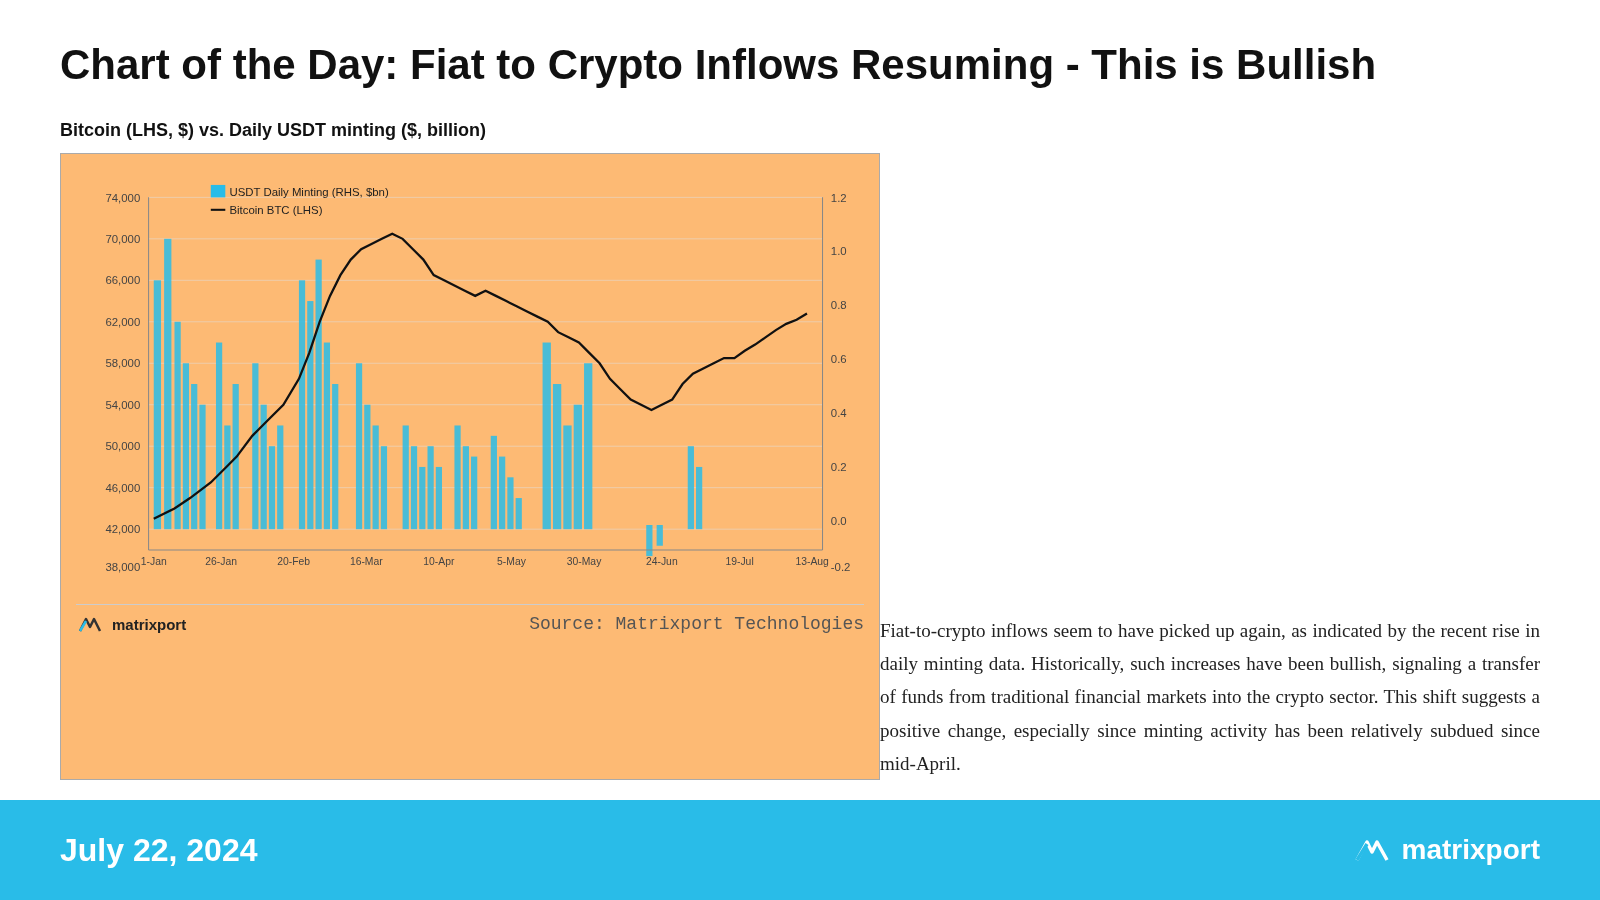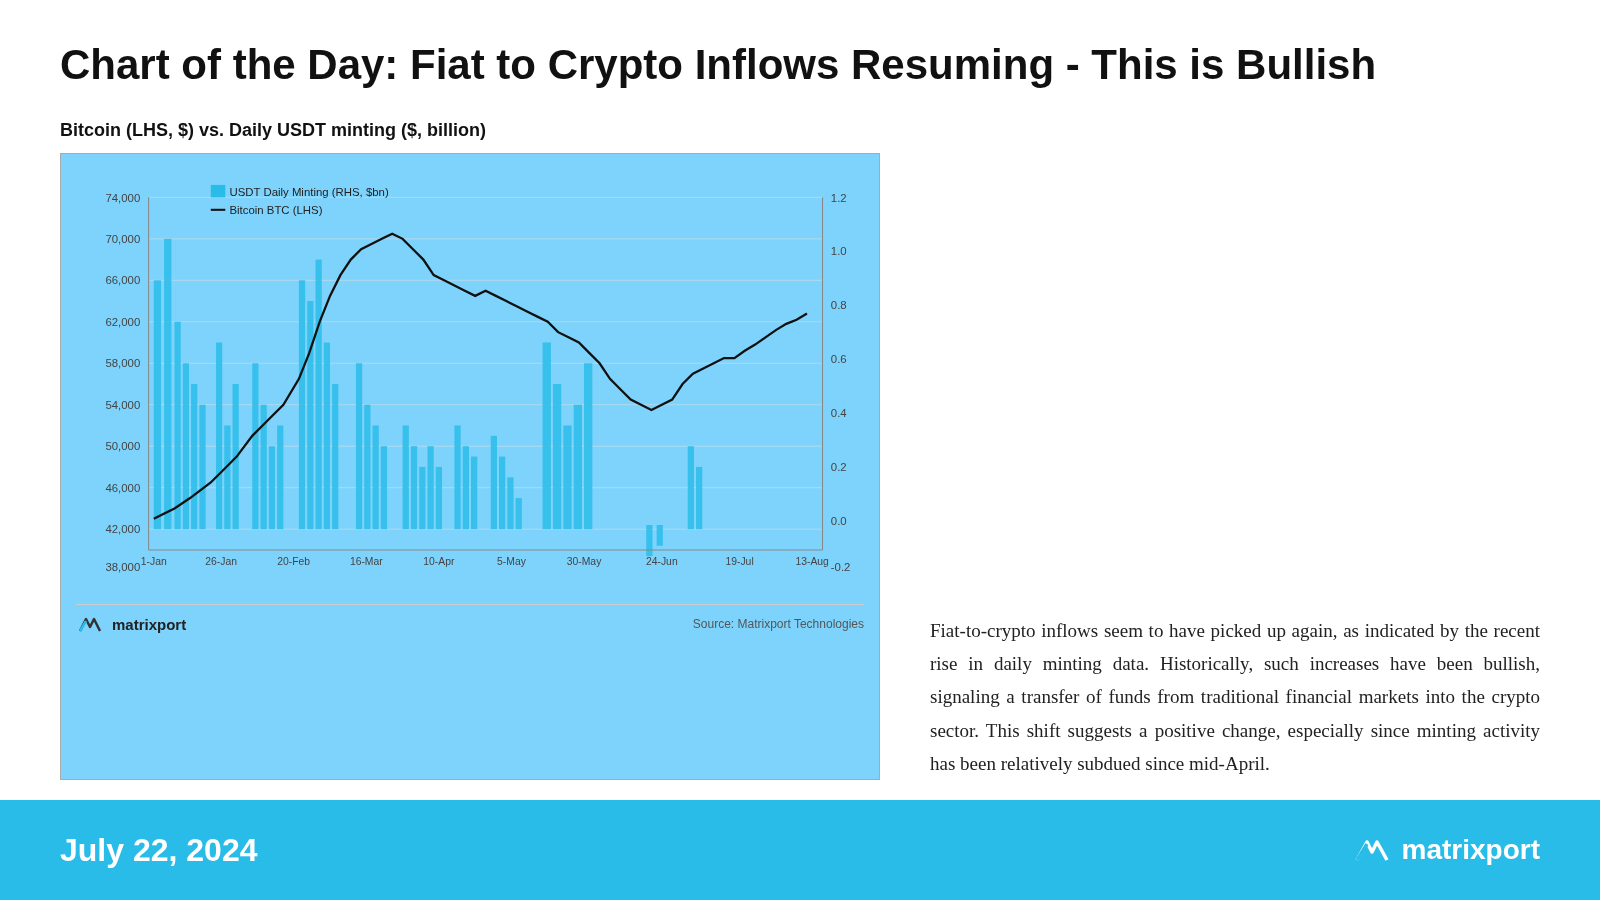--- a/index.html
+++ b/index.html
@@ -25,42 +25,41 @@
       font-size: 42px;
       font-weight: 900;
       color: #111111;
       font-family: Arial, sans-serif;
       margin-bottom: 30px;
       line-height: 1.2;
     }
 
     .content-area {
       display: flex;
-      gap: 50px;
       flex: 1;
     }
 
     .chart-section {
       flex: 0 0 820px;
       display: flex;
       flex-direction: column;
     }
 
     .chart-subtitle {
       font-size: 18px;
       font-weight: 700;
       color: #111111;
       font-family: Arial, sans-serif;
       margin-bottom: 12px;
     }
 
     .chart-container {
       border: 1.5px solid #aaa;
       padding: 20px 15px 5px 15px;
-      background: #7dd3fc;
+      background: #fdba74;
       flex: 1;
       position: relative;
     }
 
     .chart-inner {
       width: 100%;
       height: 420px;
       position: relative;
     }
 
@@ -82,23 +81,23 @@
       color: #222;
       font-family: Arial, sans-serif;
     }
 
     .logo-icon {
       width: 28px;
       height: 22px;
     }
 
     .source-text {
-      font-size: 12px;
+      font-size: 18px;
       color: #555;
-      font-family: Liberation Sans, sans-serif;
+      font-family: Liberation Mono, monospace;
     }
 
     .text-section {
       flex: 1;
       display: flex;
       align-items: flex-end;
       padding-top: 40px;
     }
 
     .description-text {

